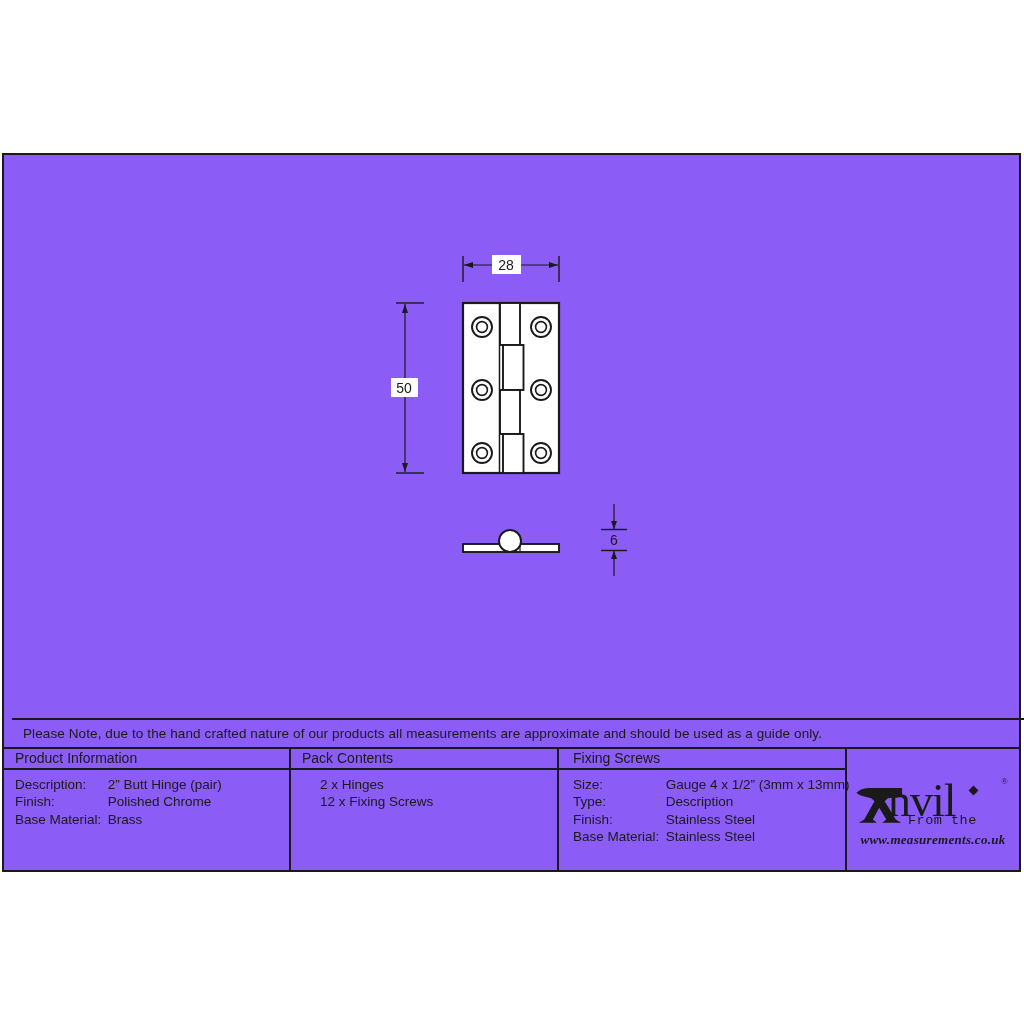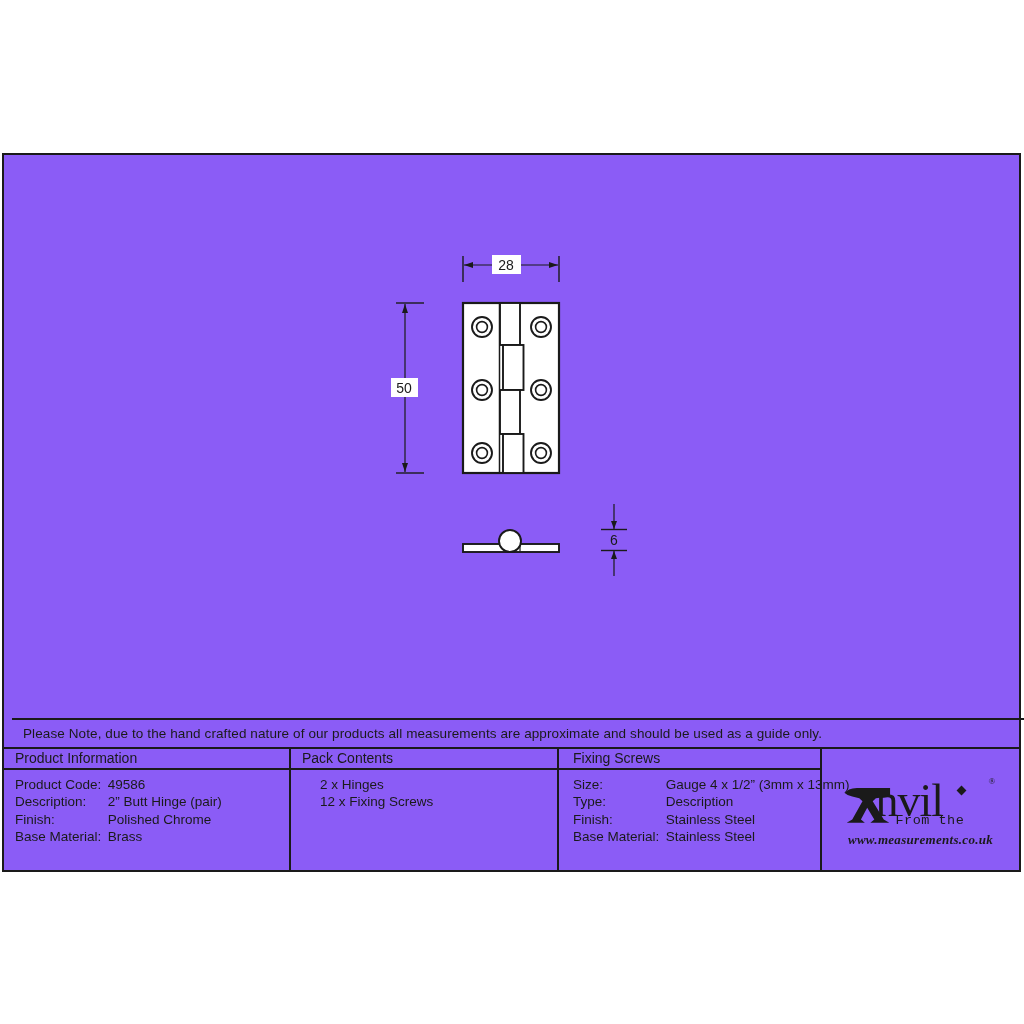--- a/index.html
+++ b/index.html
@@ -25,21 +25,21 @@
   }
 
   .spec-table {
     position:absolute; left:0; top:592px; width:1015px; bottom:0;
     border-top:2px solid #1a1a1a;
     display:flex; flex-direction:row;
   }
   .col { position:relative; height:100%; }
   .col-product { width:285px; }
   .col-pack    { width:268px; border-left:2px solid #1a1a1a; }
-  .col-screws  { width:263px; border-left:2px solid #1a1a1a; }
+  .col-screws  { width:288px; border-left:2px solid #1a1a1a; }
   .col-logo    { flex:1; border-left:2px solid #1a1a1a; display:flex; align-items:center; justify-content:center; }
 
   .cell-header {
     height:21px; border-bottom:2px solid #1a1a1a;
     font-size:14px; line-height:19px; padding-left:11px;
   }
   .col-pack .cell-header { }
   .col-screws .cell-header { padding-left:14px; }
 
   .cell-body { padding-top:6px; font-size:13.5px; }
@@ -167,24 +167,20 @@
 
   <div class="note-bar">
     <span>Please Note, due to the hand crafted nature of our products all measurements are approximate and should be used as a guide only.</span>
   </div>
 
   <div class="spec-table">
 
     <div class="col col-product">
       <div class="cell-header">Product Information</div>
       <div class="cell-body">
-        <div class="kv-row">
-          <span class="kv-label">Product Code:</span>
-          <span class="kv-value">49586</span>
-        </div>
         <div class="kv-row">
           <span class="kv-label">Description:</span>
           <span class="kv-value">2” Butt Hinge (pair)</span>
         </div>
         <div class="kv-row">
           <span class="kv-label">Finish:</span>
           <span class="kv-value">Polished Chrome</span>
         </div>
         <div class="kv-row">
           <span class="kv-label">Base Material:</span>

